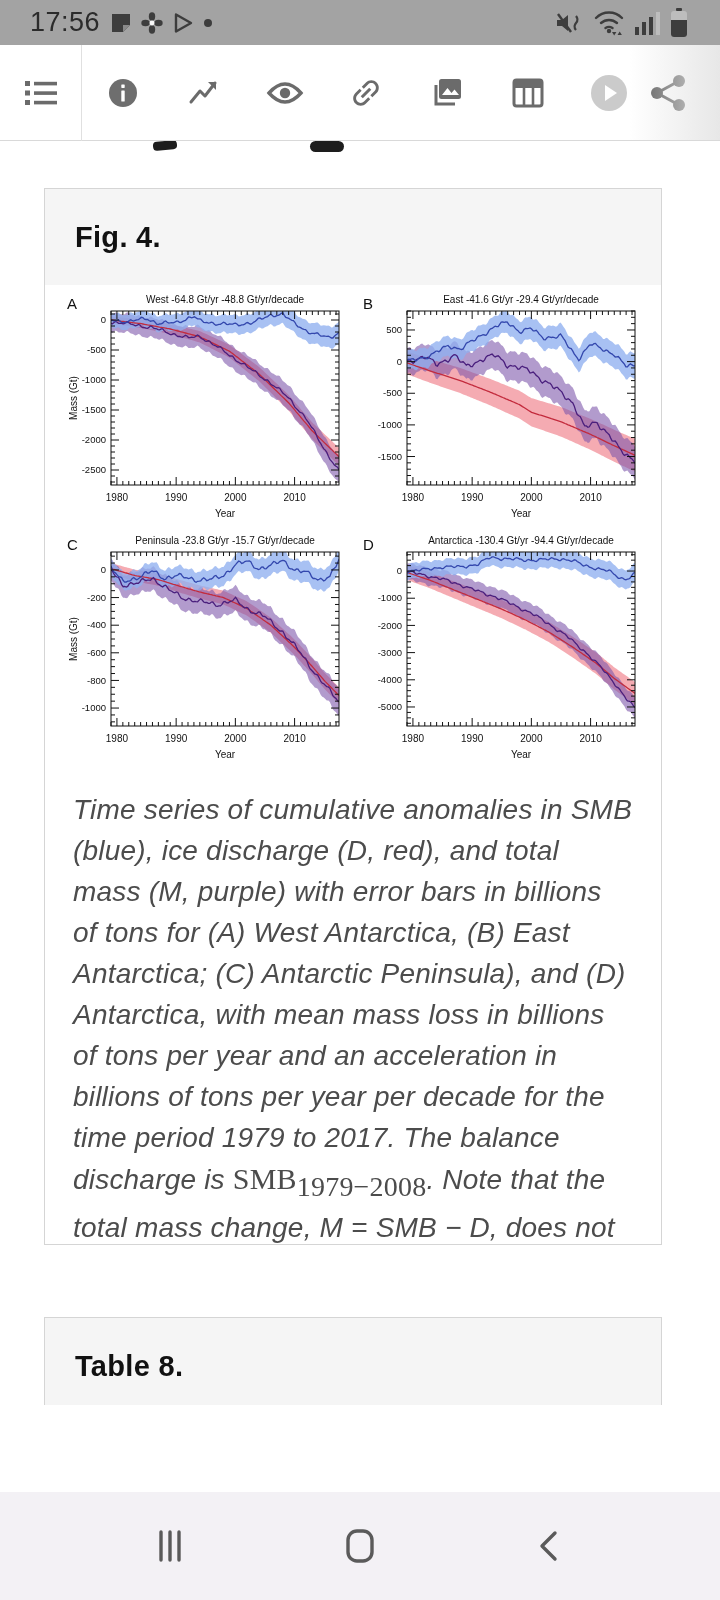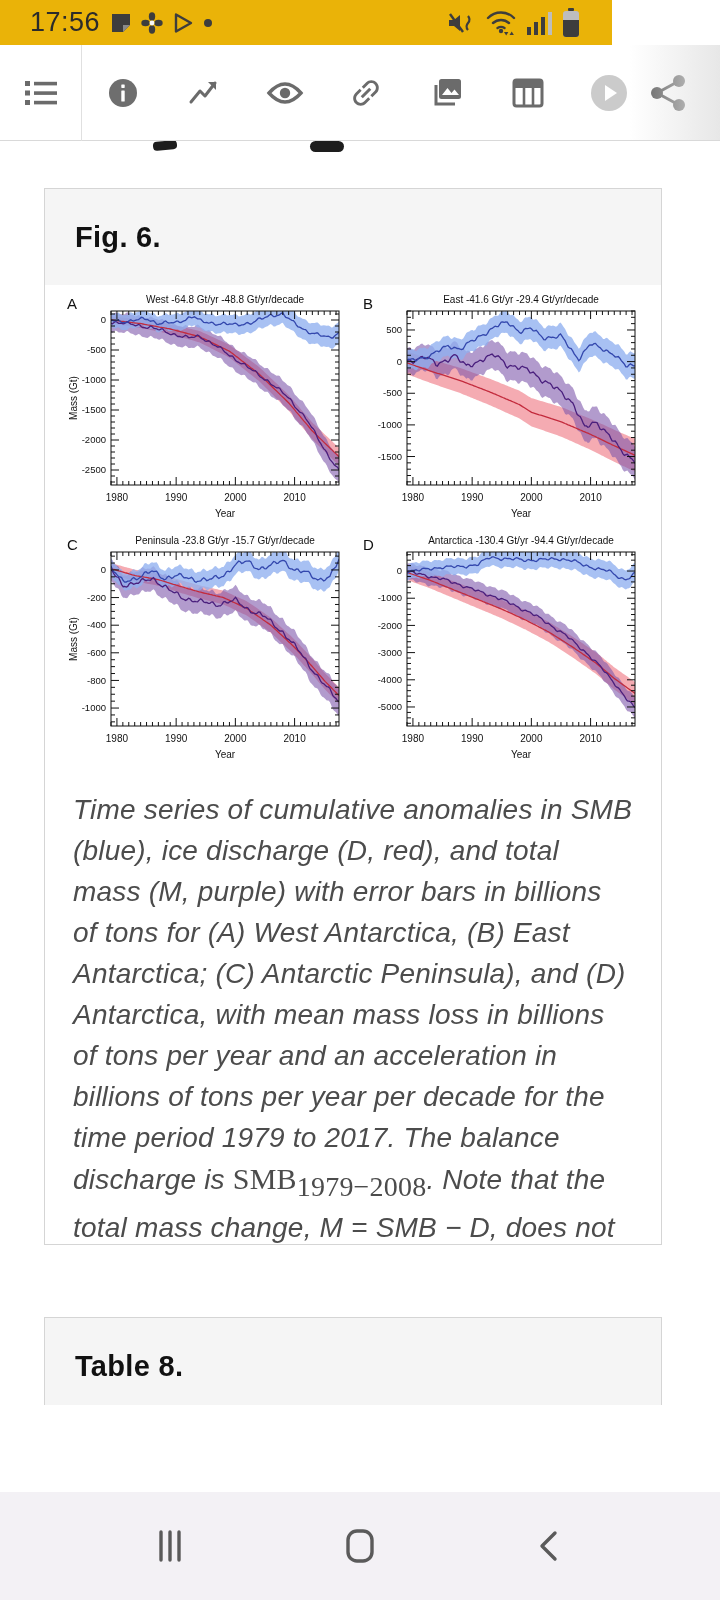--- a/index.html
+++ b/index.html
@@ -1,22 +1,22 @@
 <!DOCTYPE html>
 <html><head>
 <meta charset="utf-8">
 <style>
   * { margin:0; padding:0; box-sizing:border-box; }
   html,body { width:720px; height:1600px; overflow:hidden; background:#fff;
               font-family:"Liberation Sans", sans-serif; }
   .screen { position:relative; width:720px; height:1600px; background:#fff; }
 
   
-  .status-bar { position:absolute; top:0; left:0; width:612px; height:45px;
-                background:#eab308; display:flex; align-items:center; }
+  .status-bar { position:absolute; top:0; left:0; width:720px; height:45px;
+                background:#a3a3a3; display:flex; align-items:center; }
   .status-time { font-size:27px; color:#2b2b2b; margin-left:30px; letter-spacing:0.5px; }
   .status-left-icons { display:flex; align-items:center; gap:9px; margin-left:10px; color:#3d3d3d; }
   .status-right-icons { margin-left:auto; margin-right:32px; display:flex; align-items:center; gap:8px; }
 
   
   .toolbar { position:absolute; top:45px; left:0; width:720px; height:96px; background:#fff;
              border-bottom:1px solid #d9d9d9; display:flex; align-items:center; }
   .toolbar::after { content:""; position:absolute; right:0; top:0; width:90px; height:95px;
              background:linear-gradient(to right, rgba(233,233,233,0), #e7e7e7); pointer-events:none; }
   .tb-btn { width:81px; height:96px; display:flex; align-items:center; justify-content:center; flex:0 0 auto; }
@@ -195,21 +195,21 @@
         </svg>
     </div>
   </div>
 
   <div class="content">
     <div class="frag frag1"></div>
     <div class="frag frag2"></div>
 
     <div class="card fig-card">
       <div class="card-header">
-        <h2>Fig. 6.</h2>
+        <h2>Fig. 4.</h2>
       </div>
       <div class="figure-grid" id="figure-grid">
           <div class="panel">
             <div class="panel-letter">A</div>
             <svg width="278" height="233" viewBox="0 0 278 233">
               <defs>
                 <clipPath id="clip0">
                   <rect x="44" y="18" width="228" height="174"></rect>
                 </clipPath>
               </defs>

